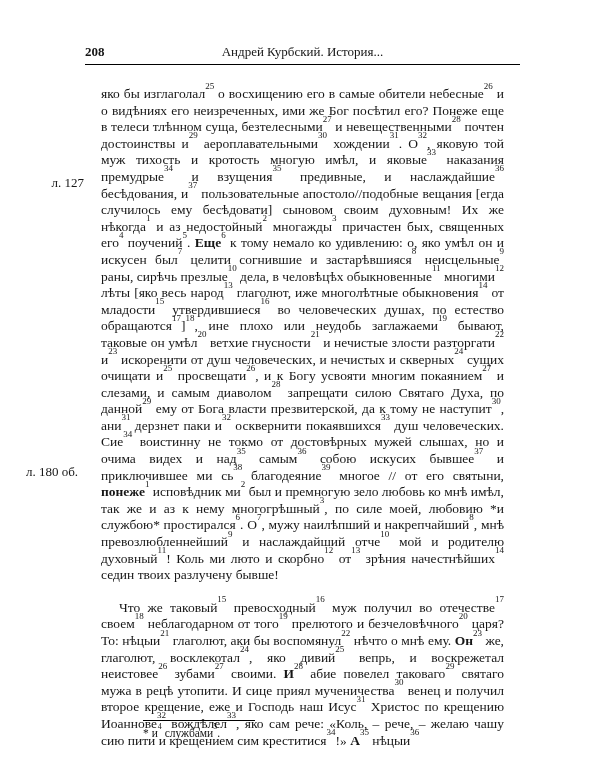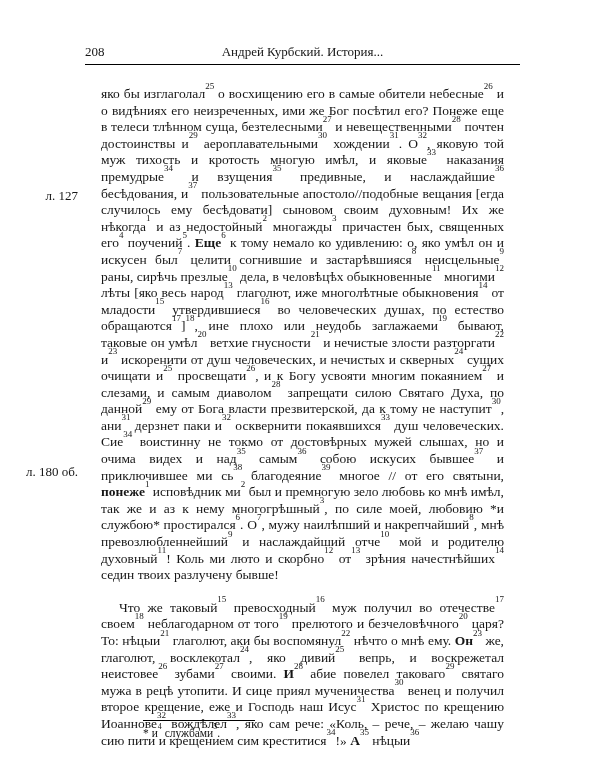--- a/index.html
+++ b/index.html
@@ -20,20 +20,21 @@
   }
   .header {
     position: relative;
     height: 17px;
     font-size: 13px;
   }
   .pagenum {
     position: absolute;
     left: 0;
     top: 0;
+    font-weight: bold;
   }
   .running {
     display: block;
     text-align: center;
   }
   .rule {
     border-top: 1px solid #000;
     margin-top: 3px;
   }
   .textwrap {
@@ -52,21 +53,21 @@
     top: -4px;
   }
   .margin-note {
     position: absolute;
     left: -85px;
     width: 78px;
     text-align: right;
     font-size: 13px;
     white-space: nowrap;
   }
-  .mn1 { top: 102px; }
+  .mn1 { top: 89px; padding-left: 6px; }
   .mn2 { top: 378px; }
   .footnote {
     position: absolute;
     left: 143px;
     top: 720px;
     font-size: 11.5px;
     line-height: 14px;
   }
   .fn-rule {
     width: 112px;

